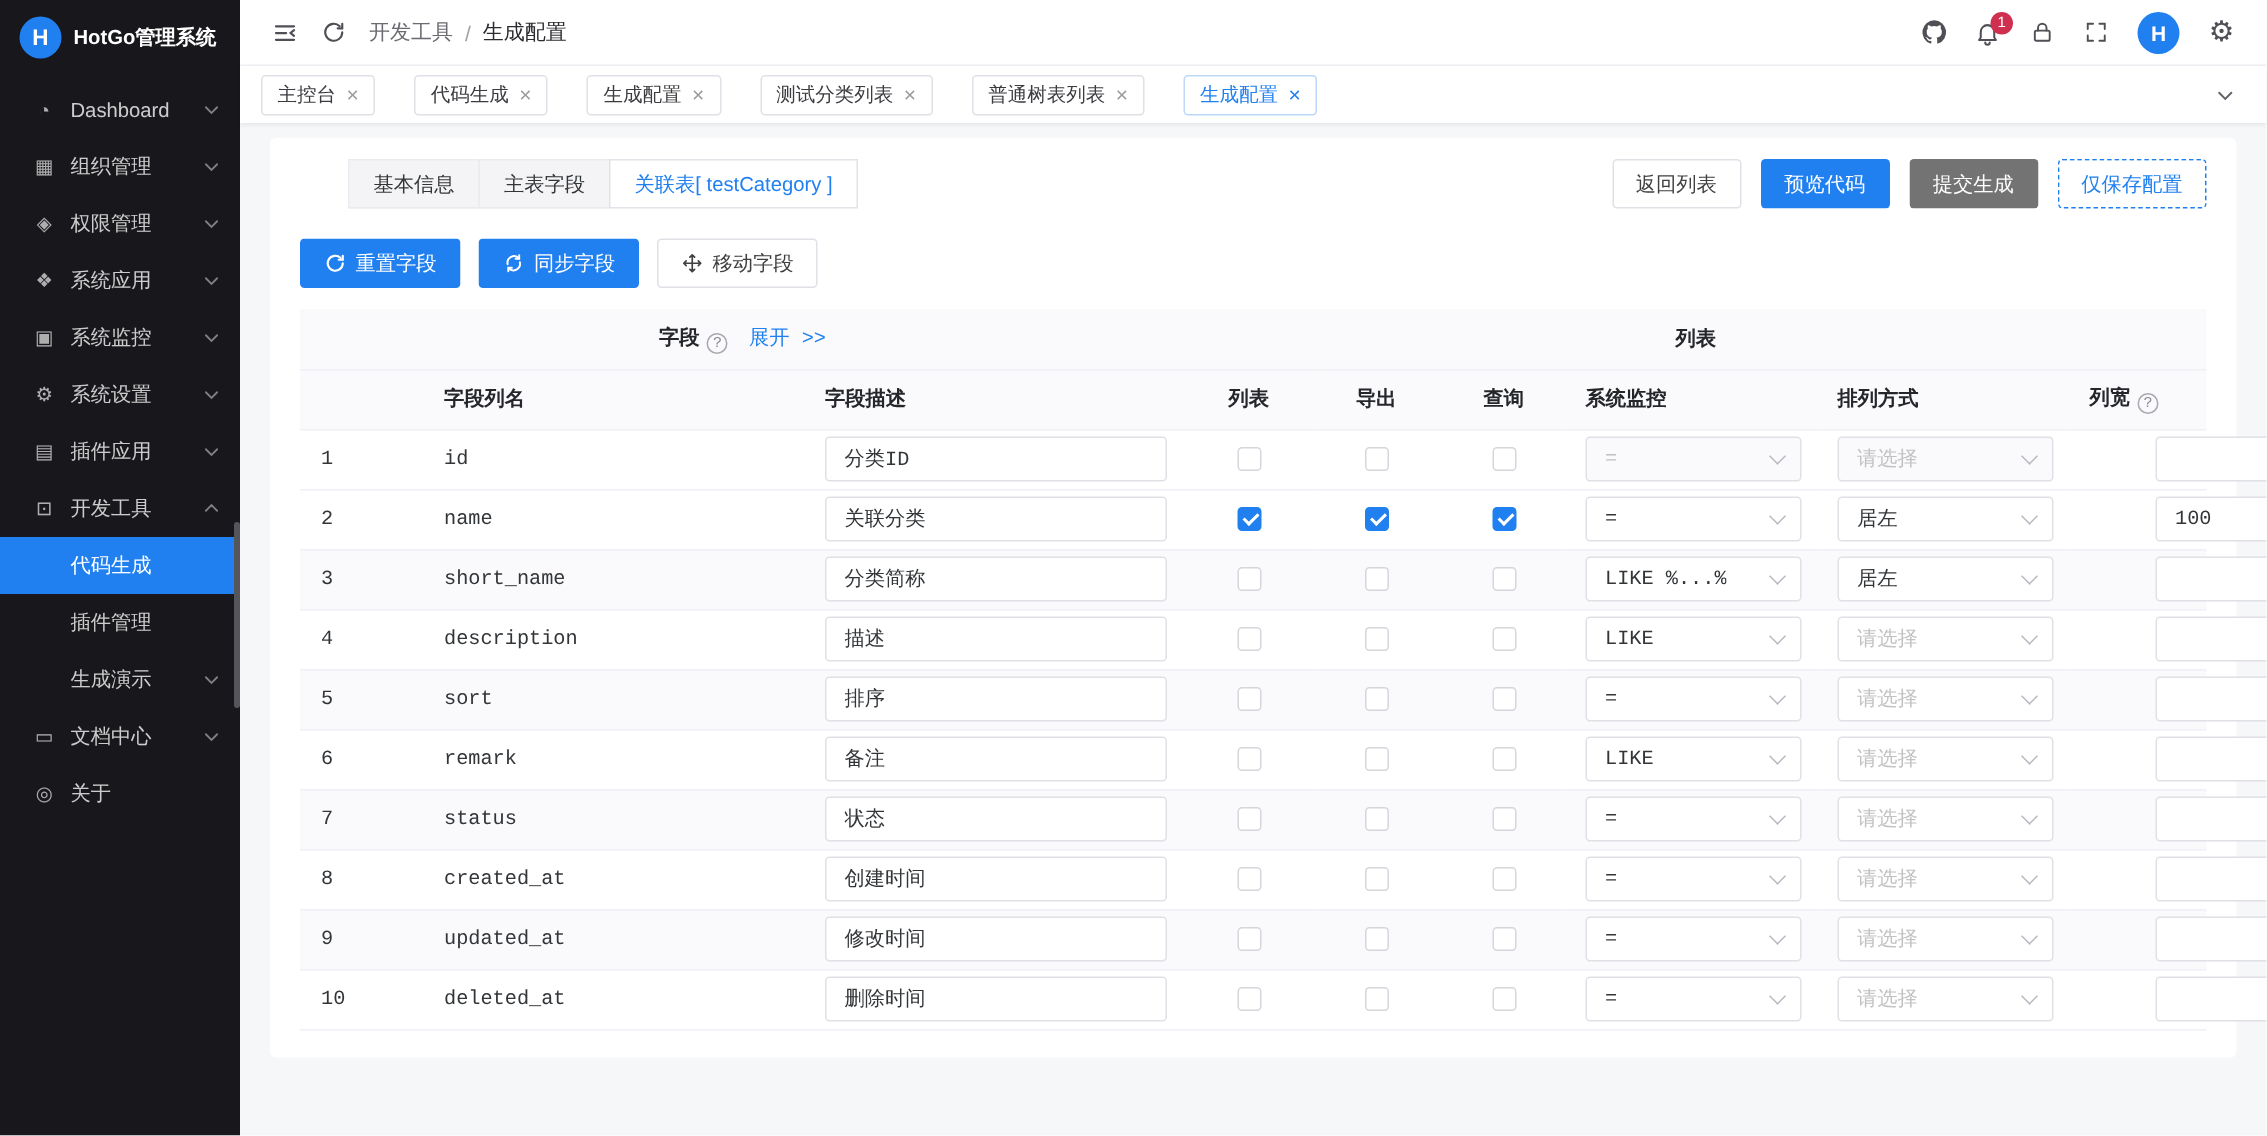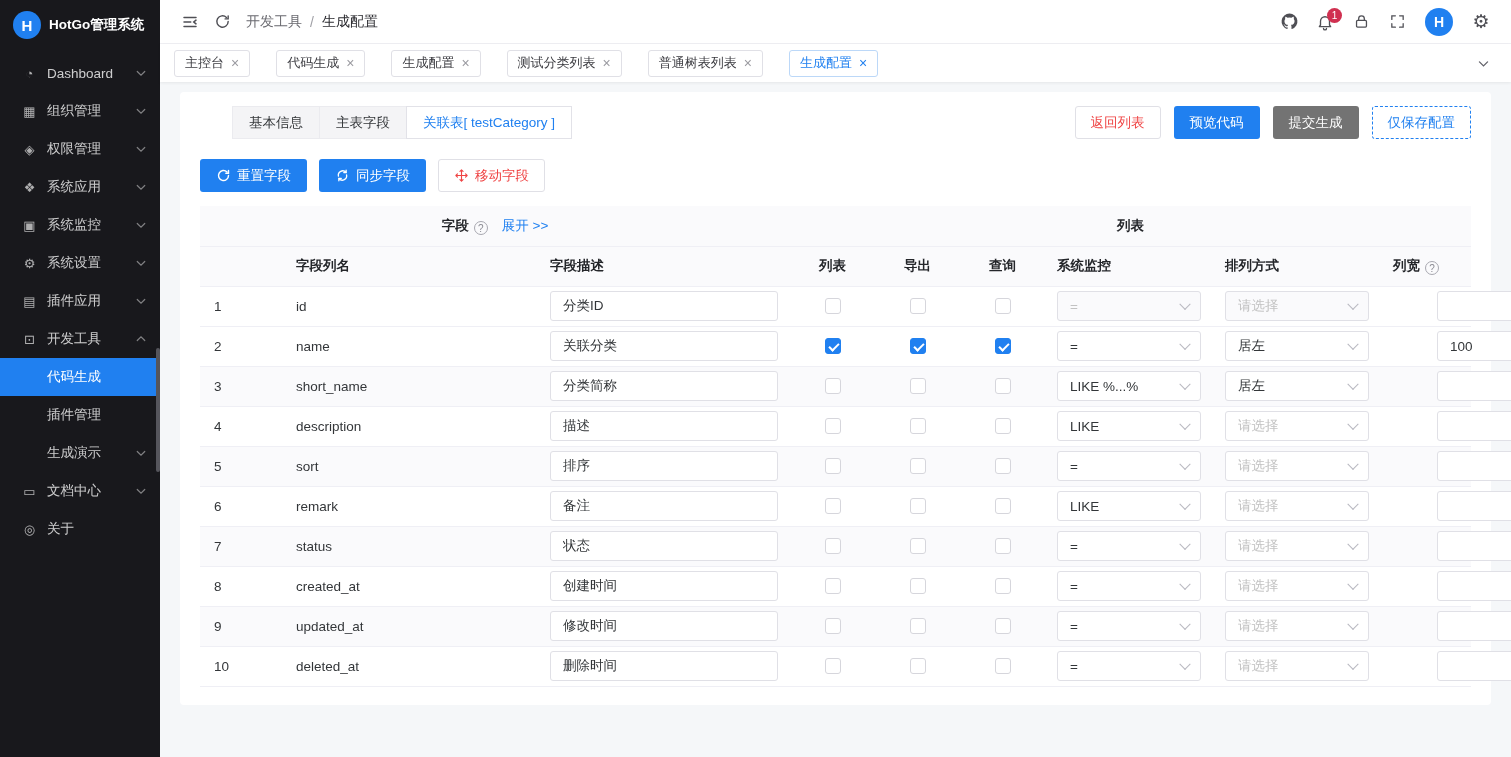--- a/index.html
+++ b/index.html
@@ -64,30 +64,30 @@
   .card-head { display:flex; align-items:flex-end; justify-content:space-between;padding-left:32px; }
   .card-tabs { display:flex; }
   .ctab { height:33px; padding:0 16px; display:flex; align-items:center; background:#f4f4f6;
     border:1px solid #ebebef; color:#333639; font-size:13.5px; cursor:pointer; margin-right:-1px; white-space:nowrap; }
   .ctab.active { background:#fff; color:#2080f0; border-color:#e2e2e8; position:relative; z-index:1; }
   .card-actions { display:flex; gap:13px; }
 
   .btn { height:33px; padding:0 15px; border-radius:3px; border:1px solid transparent; font-size:13.5px;
     display:inline-flex; align-items:center; gap:6px; cursor:pointer; background:#fff;
     font-family:inherit; white-space:nowrap; }
-  .btn-default { border-color:#e0e0e6; color:#ef4444; }
+  .btn-default { border-color:#e0e0e6; color:#404040; }
   .btn-primary { background:#2080f0; color:#ffffff; }
   .btn-success { background:#737373; color:#fff; }
   .btn-primary-dashed { border:1px dashed #2080f0; color:#2080f0; }
   .btn-icon { display:inline-flex; align-items:center; }
 
   .toolbar { margin-top:20px; display:flex; gap:12px; }
 
   .table-wrap { margin-top:14px; }
-  table { width:100%; border-collapse:collapse; table-layout:fixed; font-size:13.5px; }
+  table { width:100%; border-collapse:collapse; table-layout:fixed; font-size:13.5px;font-family:Liberation Mono, monospace; }
   th, td { border-bottom:1px solid #efeff5; height:40px; padding:0 12px; text-align:left; vertical-align:middle; }
   thead th { background:#fafafc; font-weight:700; color:#24262a; }
   .group-row th { text-align:center; }
   .col-row th.center, td.center { text-align:center; }
   tr.striped td { background:#fafafc; }
   td { color:#333639; }
   .col-index { padding-left:14px; }
 
   .q-icon { display:inline-flex; align-items:center; justify-content:center; width:14px; height:14px;
     border:1px solid #a8a8b0; border-radius:50%; color:#8a8a92; font-size:10px; font-weight:400;

